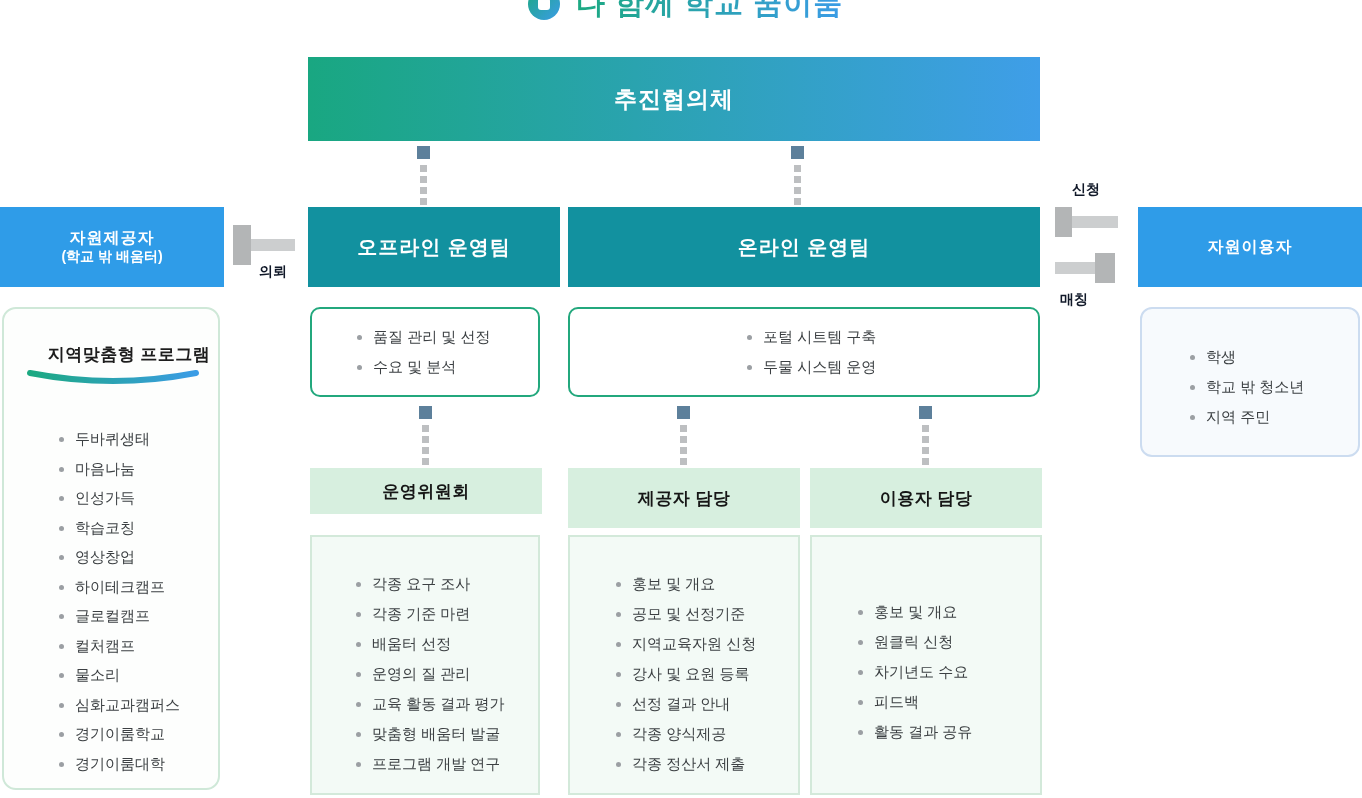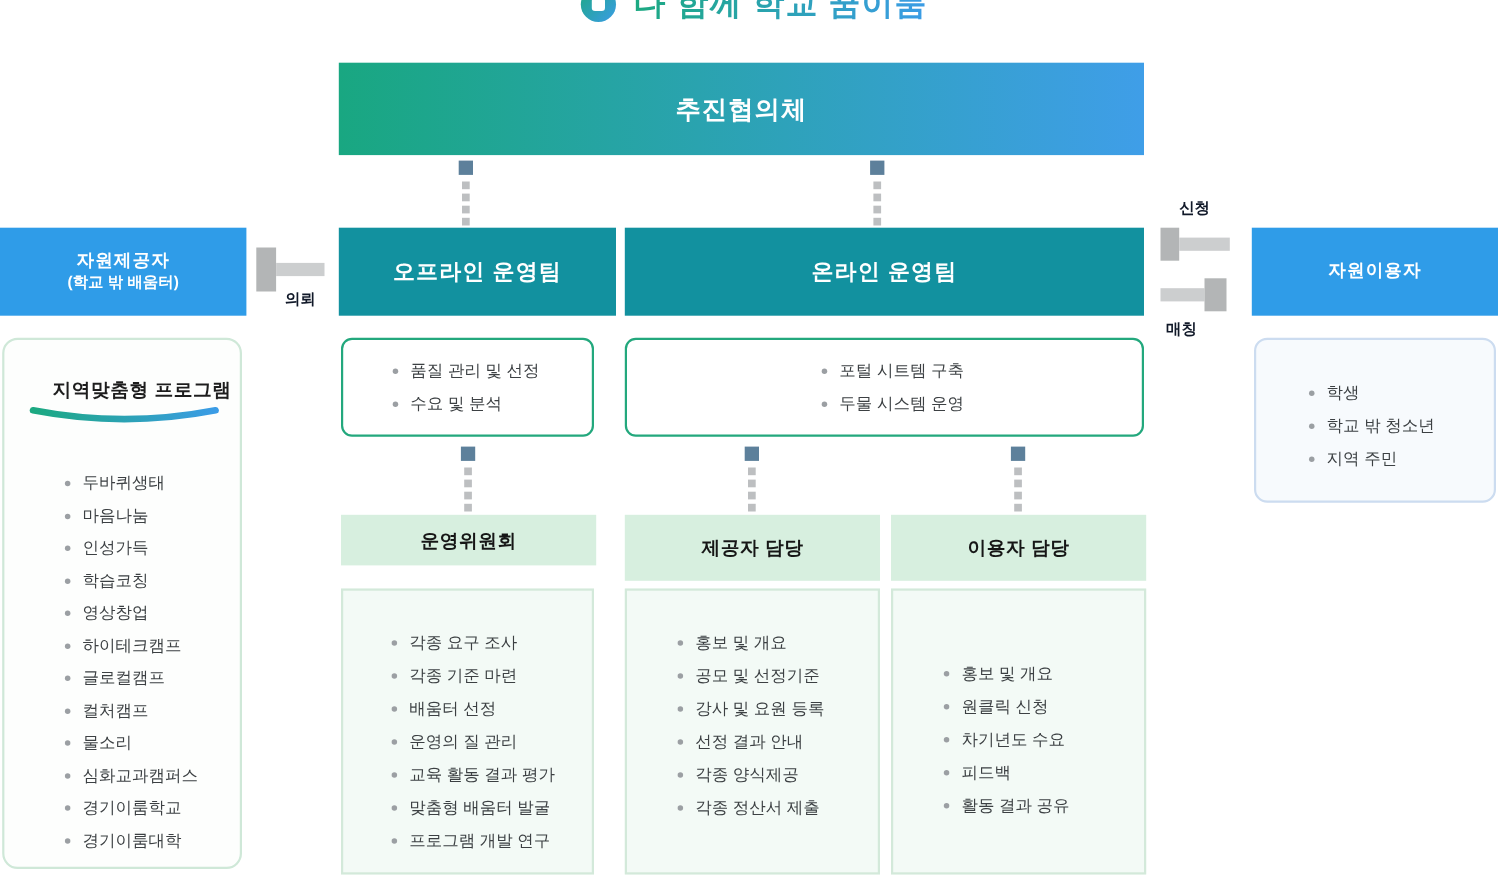--- a/index.html
+++ b/index.html
@@ -270,20 +270,24 @@
       <div class="li">
         <span class="dot"></span>
         <span class="t">홍보 및 개요</span>
       </div>
       <div class="li">
         <span class="dot"></span>
         <span class="t">공모 및 선정기준</span>
       </div>
       <div class="li">
         <span class="dot"></span>
+        <span class="t">지역교육자원 신청</span>
+      </div>
+      <div class="li">
+        <span class="dot"></span>
         <span class="t">강사 및 요원 등록</span>
       </div>
       <div class="li">
         <span class="dot"></span>
         <span class="t">선정 결과 안내</span>
       </div>
       <div class="li">
         <span class="dot"></span>
         <span class="t">각종 양식제공</span>
       </div>

